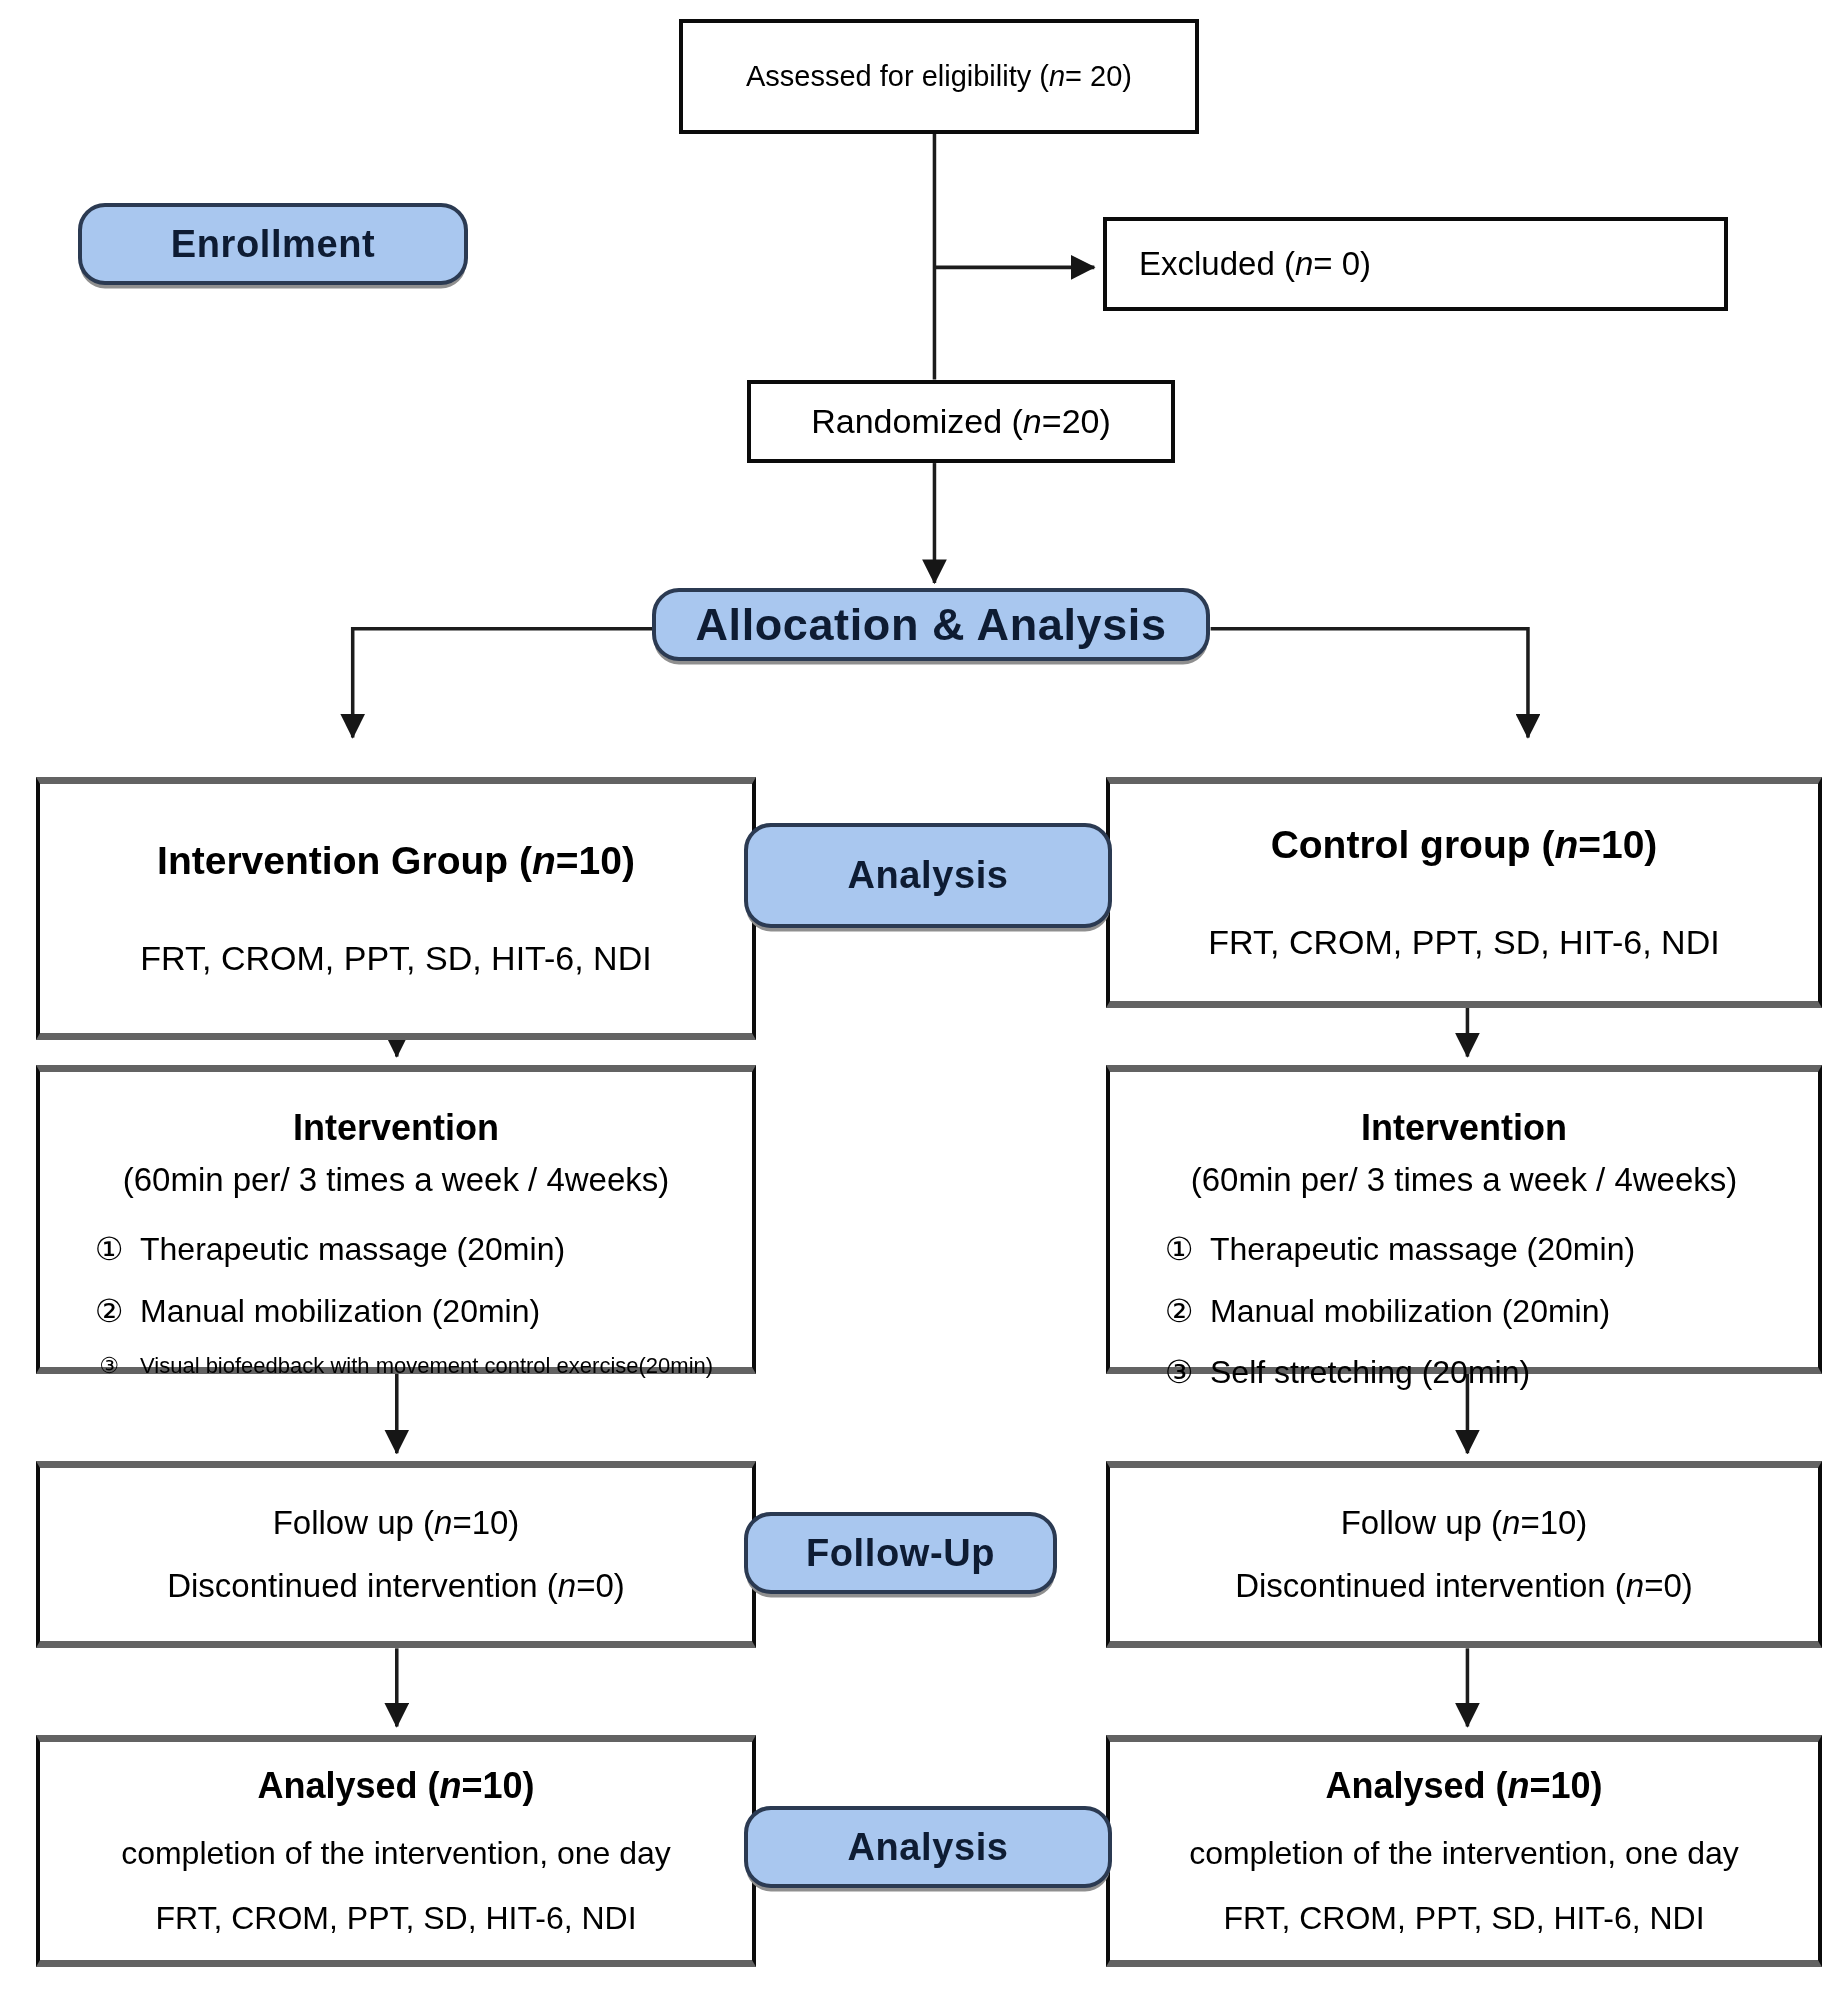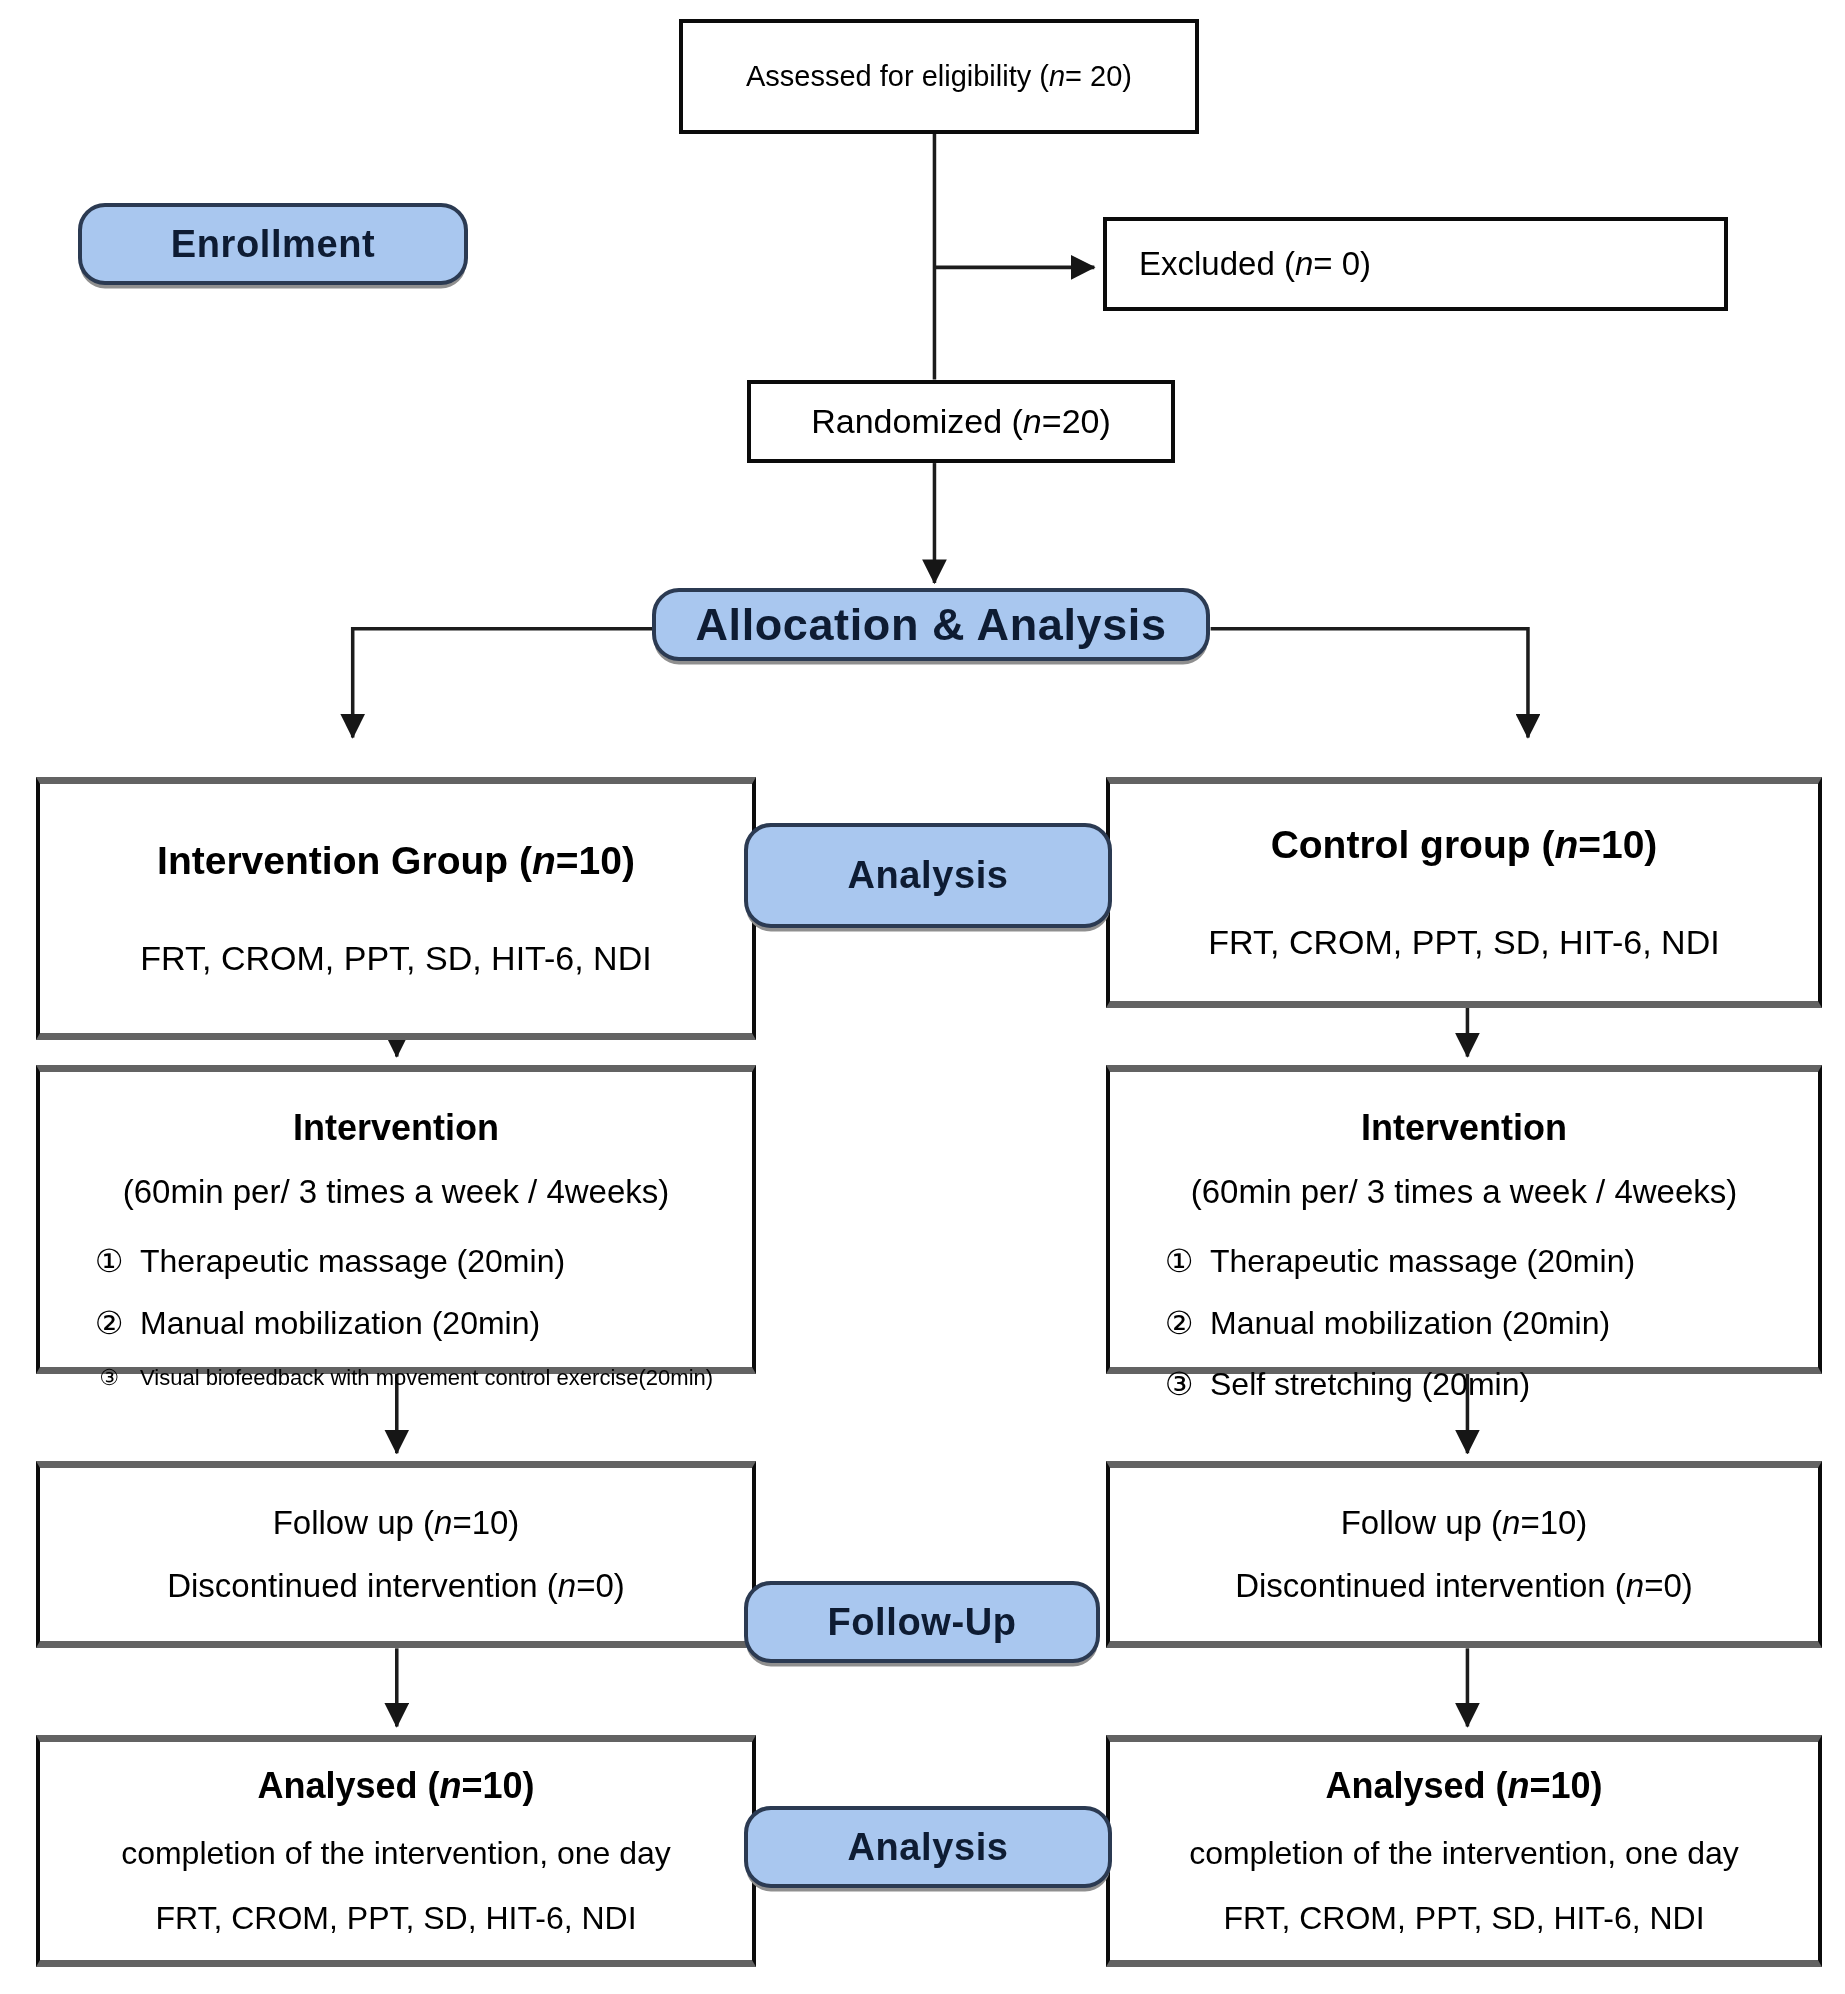--- a/index.html
+++ b/index.html
@@ -18,21 +18,21 @@
   .t50{font-size:29px;}
   .t56{font-size:33px;}
   .t58{font-size:34px;}
   .lbl64{font-size:38px;letter-spacing:0.6px;}
   .lbl68{font-size:45px;letter-spacing:0.6px;text-align:right;}
   .nit{font-style:italic;}
   .left-al{align-items:flex-start;text-align:left;}
   .gtitle{font-size:39px;font-weight:bold;}
   .gbody{font-size:34px;margin-top:56px;}
   .ivtitle{font-size:36px;font-weight:bold;}
-  .ivsub{font-size:33px;margin-top:24px;}
+  .ivsub{font-size:33px;margin-top:12px;}
   .items{width:100%;margin-top:31px;display:flex;flex-direction:column;gap:23.5px;}
   .item{display:flex;align-items:baseline;font-size:32px;padding-left:38px;white-space:nowrap;}
   .item .inum{width:62px;flex:0 0 62px;font-family:"DejaVu Sans",sans-serif;}
   .item.small{font-size:22px;}
   .fu1{font-size:33px;}
   .fu2{font-size:33px;margin-top:25px;}
   .antitle{font-size:36px;font-weight:bold;}
   .anline{font-size:32px;margin-top:28px;}
 </style>
 </head>
@@ -134,21 +134,21 @@
   <div class="box big" style="left:36px;top:1461px;width:720px;height:187px;">
     <div class="fu1"><span>Follow up (</span><span class="nit">n</span><span>=10)</span></div>
     <div class="fu2"><span>Discontinued intervention  (</span><span class="nit">n</span><span>=0)</span></div>
   </div>
 
   <div class="box big" style="left:1106px;top:1461px;width:716px;height:187px;">
     <div class="fu1"><span>Follow up (</span><span class="nit">n</span><span>=10)</span></div>
     <div class="fu2"><span>Discontinued intervention  (</span><span class="nit">n</span><span>=0)</span></div>
   </div>
 
-  <div class="box blue lbl64" style="left:744px;top:1581px;width:356px;height:82px;">
+  <div class="box blue lbl64" style="left:744px;top:1512px;width:313px;height:82px;">
     <div>Follow-Up</div>
   </div>
 
   <div class="box big" style="left:36px;top:1735px;width:720px;height:232px;">
     <div class="antitle"><span>Analysed  (</span><span class="nit">n</span><span>=10)</span></div>
     <div class="anline">completion  of  the  intervention, one   day</div>
     <div class="anline">FRT,  CROM,  PPT,  SD, HIT-6,  NDI</div>
   </div>
 
   <div class="box big" style="left:1106px;top:1735px;width:716px;height:232px;">

